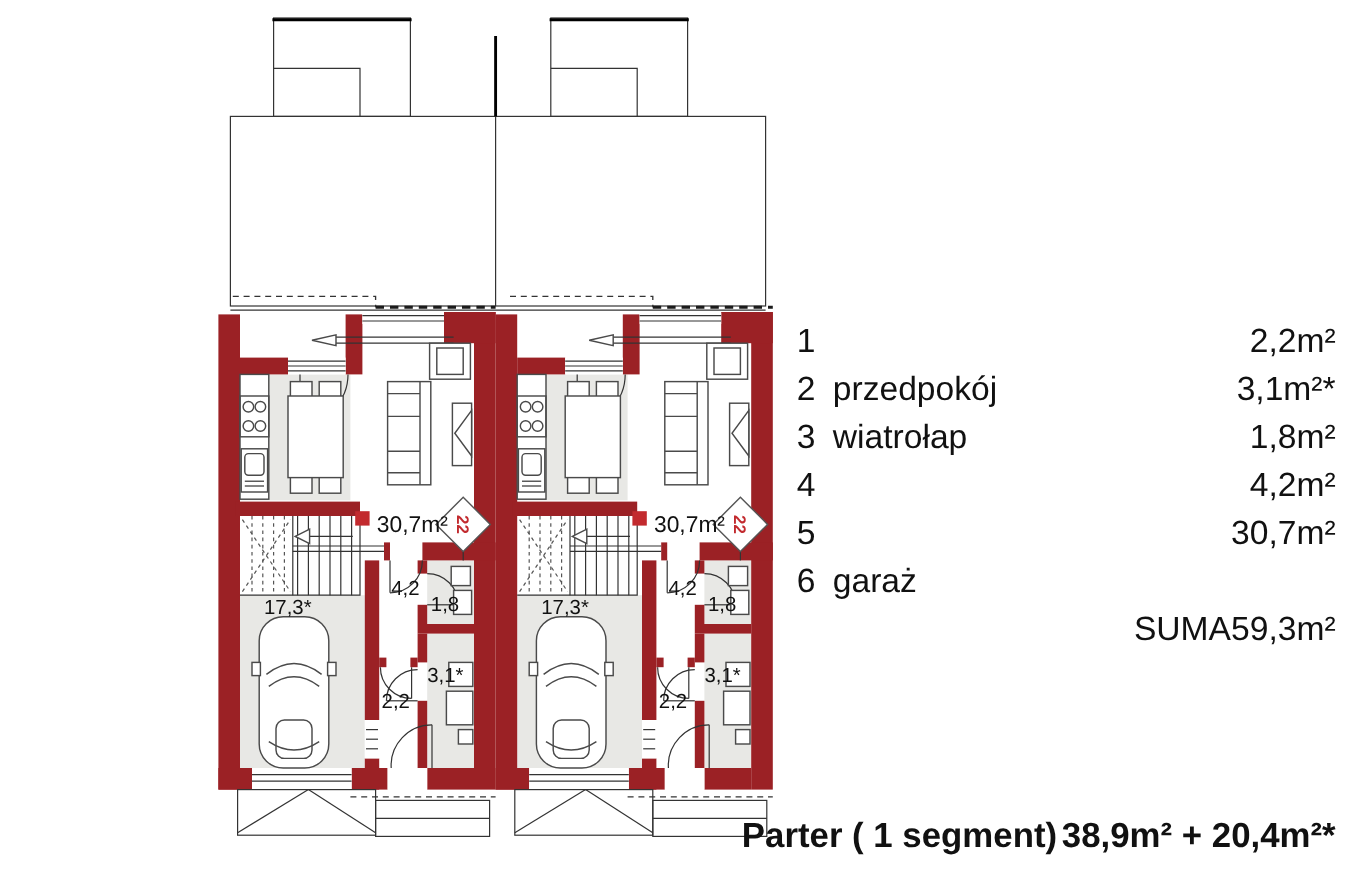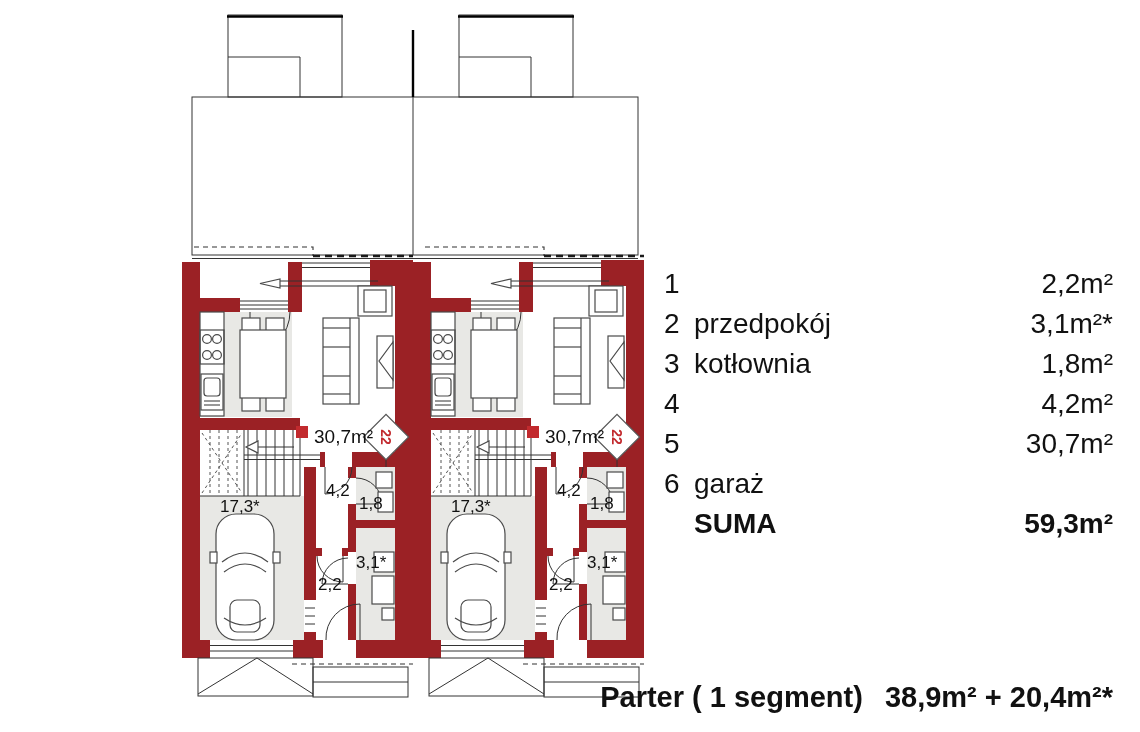--- a/index.html
+++ b/index.html
@@ -20,23 +20,23 @@
   .plabel{font-family:"Liberation Sans",sans-serif;font-size:17px;fill:#111;}
   .plabel-big{font-family:"Liberation Sans",sans-serif;font-size:19px;fill:#111;}
   .accent{fill:#c22a2e;}
   .fp-num{font-family:"Liberation Sans",sans-serif;font-size:14px;font-weight:bold;fill:#c22a2e;}
   
   .legend{position:absolute;left:664px;top:264px;width:449px;}
   .legend-row{display:grid;grid-template-columns:30px 1fr auto;height:40px;
               align-items:center;font-size:28px;line-height:40px;white-space:nowrap;}
   .legend-row .num{text-align:left;}
   .legend-row .area{text-align:right;}
-  .legend-row.total .name,.legend-row.total .area{font-weight:bold;}
+  .legend-row.total .name,.legend-row.total .area{font-weight:normal;text-align:right;}
   
-  .footer{position:absolute;top:681px;right:27px;display:flex;gap:22px;
+  .footer{position:absolute;top:681px;right:27px;display:flex;gap:4px;
           font-size:29px;font-weight:bold;white-space:nowrap;}
 </style>
 </head>
 <body>
 
 <svg width="660" height="732" viewBox="0 0 660 732">
   <defs>
 
     <g id="seg">
 
@@ -248,21 +248,21 @@
     <span class="num">1</span>
     <span class="area">2,2m²</span>
   </div>
   <div class="legend-row">
     <span class="num">2</span>
     <span class="name">przedpokój</span>
     <span class="area">3,1m²*</span>
   </div>
   <div class="legend-row">
     <span class="num">3</span>
-    <span class="name">kotłownia</span>
+    <span class="name">wiatrołap</span>
     <span class="area">1,8m²</span>
   </div>
   <div class="legend-row">
     <span class="num">4</span>
     <span class="area">4,2m²</span>
   </div>
   <div class="legend-row">
     <span class="num">5</span>
     <span class="area">30,7m²</span>
   </div>

